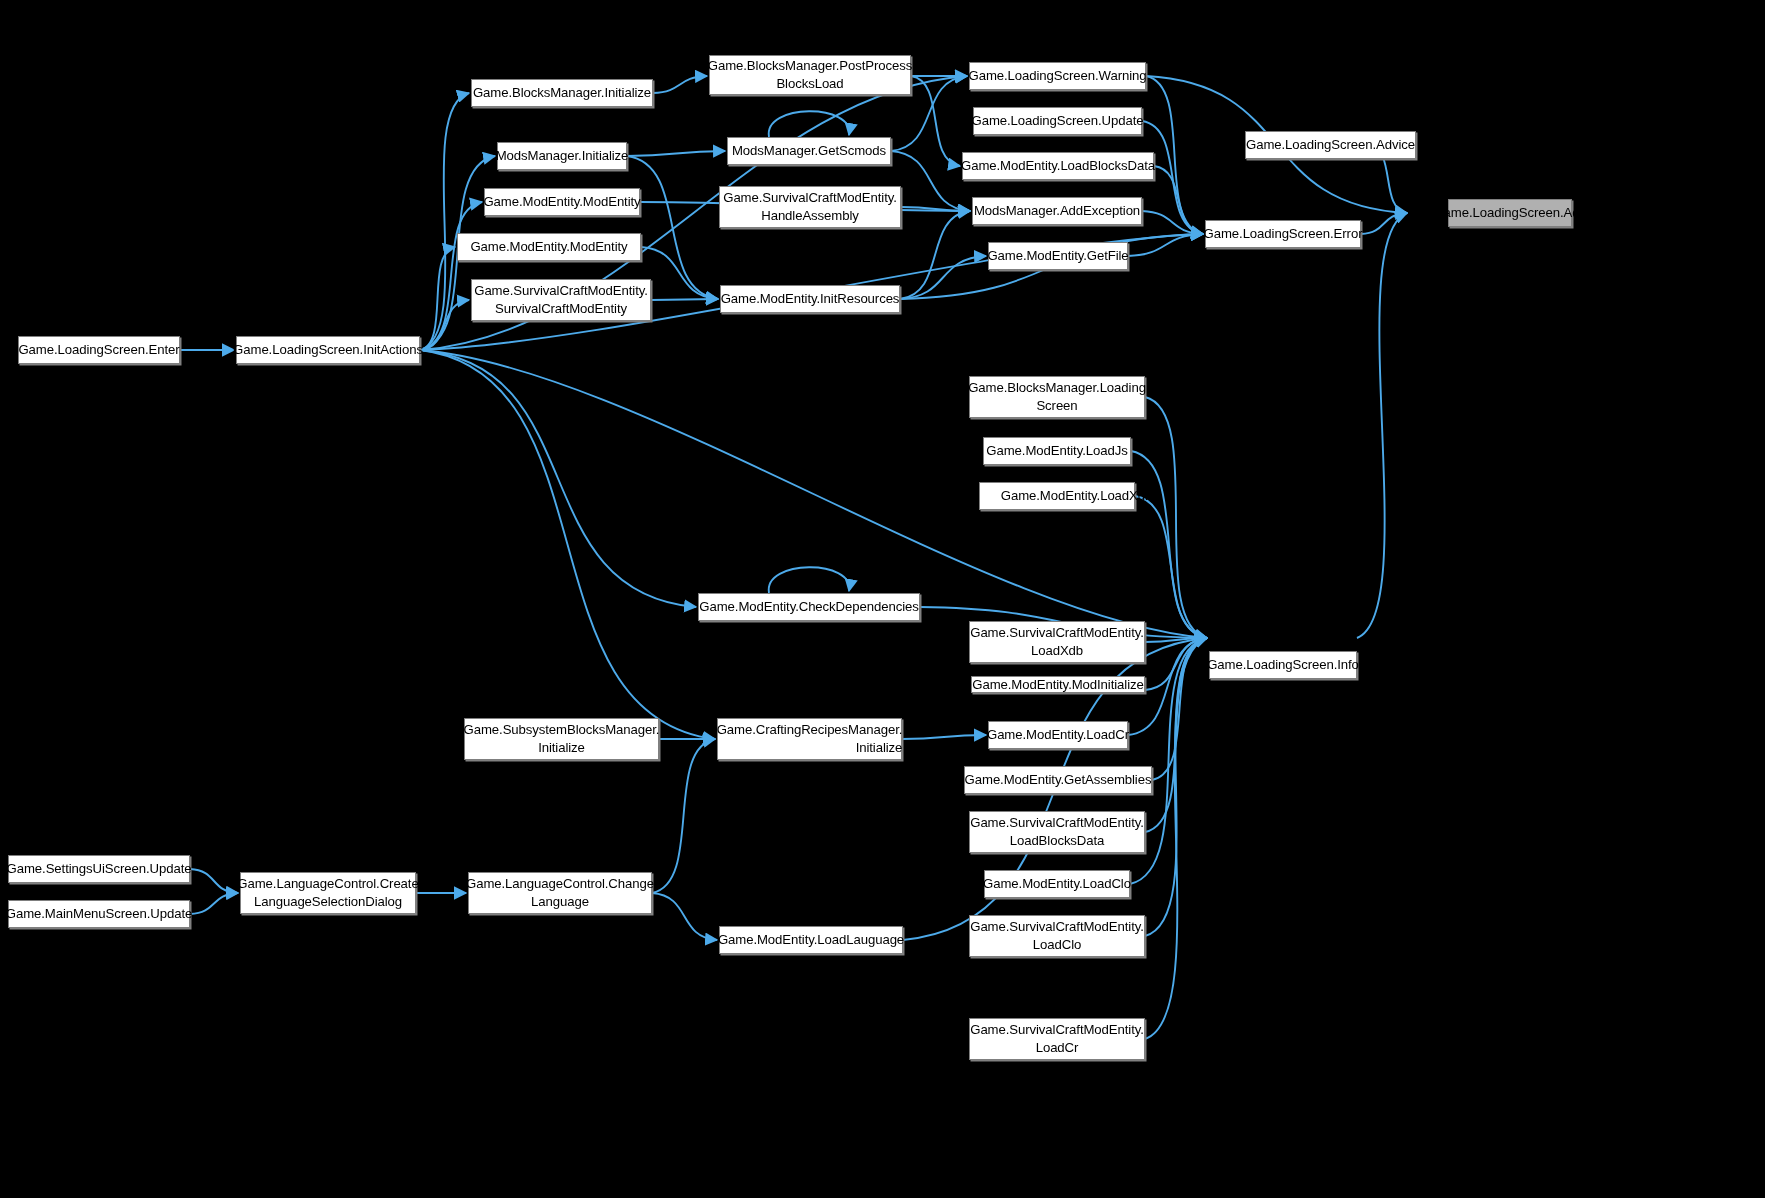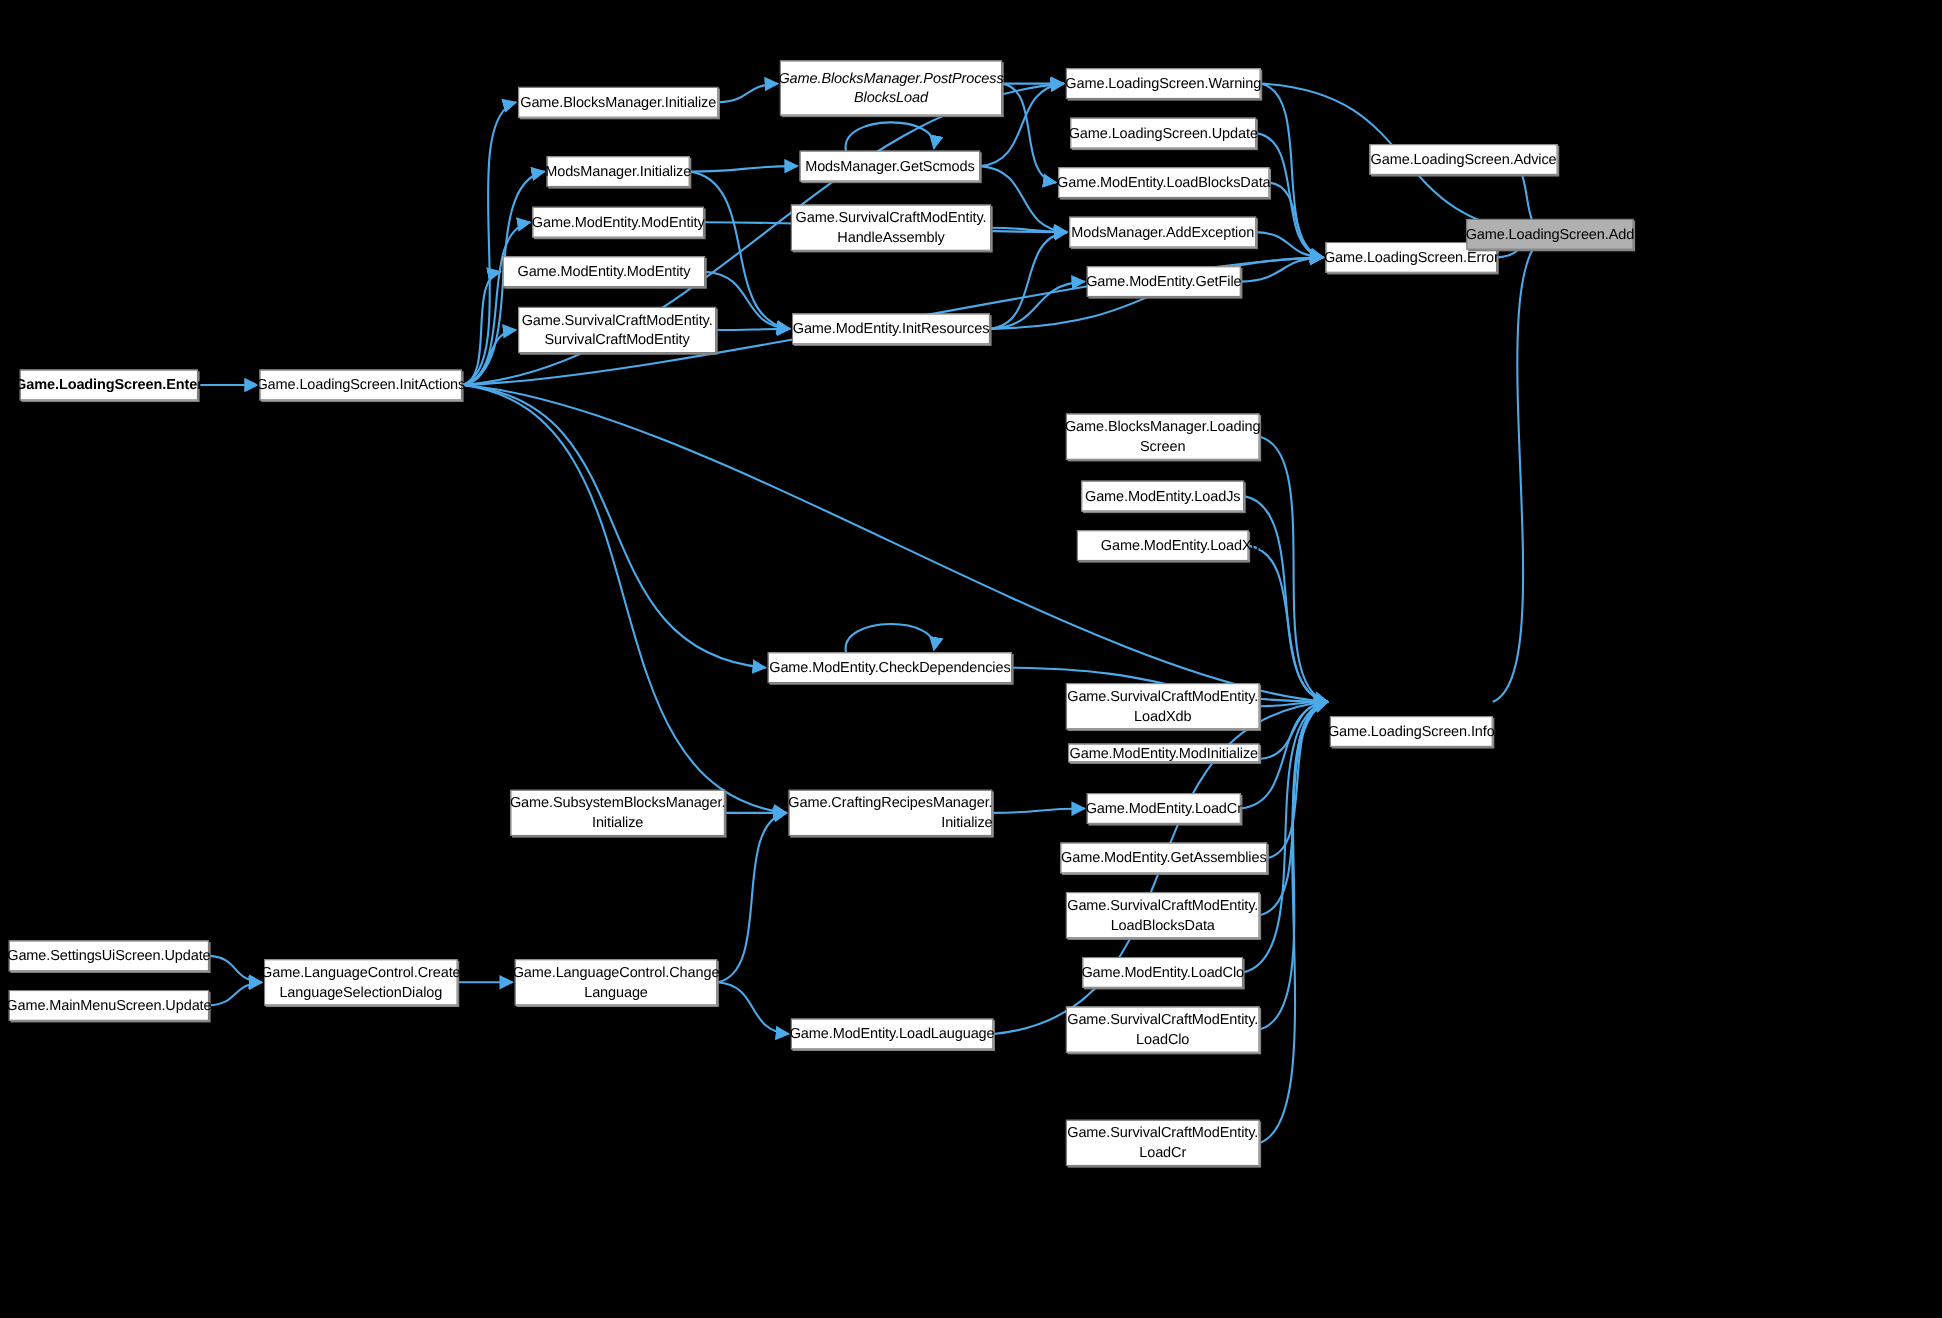--- a/index.html
+++ b/index.html
@@ -105,42 +105,42 @@
       <path d="M 1130 884 C 1199.56 869.24, 1137.44 652.76, 1207 638" fill="none" stroke="#4daaea" stroke-width="1.9" marker-end="url(#arrow)"></path>
       <path d="M 1145 936 C 1213 918.12, 1139 655.88, 1207 638" fill="none" stroke="#4daaea" stroke-width="1.9" marker-end="url(#arrow)"></path>
       <path d="M 190 869 C 217.84 870.44, 210.16 891.56, 238 893" fill="none" stroke="#4daaea" stroke-width="1.9" marker-end="url(#arrow)"></path>
       <path d="M 190 914 C 217.48 912.74, 210.52 894.26, 238 893" fill="none" stroke="#4daaea" stroke-width="1.9" marker-end="url(#arrow)"></path>
       <path d="M 416 893 C 442 893, 440 893, 466 893" fill="none" stroke="#4daaea" stroke-width="1.9" marker-end="url(#arrow)"></path>
       <path d="M 652 893 C 703.24 883.76, 663.76 748.24, 715 739" fill="none" stroke="#4daaea" stroke-width="1.9" marker-end="url(#arrow)"></path>
       <path d="M 652 893 C 691.44 895.82, 677.56 937.18, 717 940" fill="none" stroke="#4daaea" stroke-width="1.9" marker-end="url(#arrow)"></path>
       <path d="M 903 940 C 1097.32 921.88, 1012.68 656.12, 1207 638" fill="none" stroke="#4daaea" stroke-width="1.9" marker-end="url(#arrow)"></path>
       <path d="M 1145 1039 C 1217.24 1014.94, 1134.76 662.06, 1207 638" fill="none" stroke="#4daaea" stroke-width="1.9" marker-end="url(#arrow)"></path>
     </svg>
-<div class="node" style="left: 18px; top: 336px; width: 162px; height: 28px; font-weight: bold;">Game.LoadingScreen.Enter</div>
+<div class="node" style="left: 18px; top: 336px; width: 162px; height: 28px;">Game.LoadingScreen.Enter</div>
     <div class="node" style="left: 236px; top: 336px; width: 184px; height: 28px;">Game.LoadingScreen.InitActions</div>
     <div class="node" style="left: 471px; top: 79px; width: 182px; height: 28px;">Game.BlocksManager.Initialize</div>
     <div class="node" style="left: 497px; top: 142px; width: 130px; height: 28px;">ModsManager.Initialize</div>
     <div class="node" style="left: 484px; top: 188px; width: 156px; height: 28px;">Game.ModEntity.ModEntity</div>
     <div class="node" style="left: 457px; top: 233px; width: 184px; height: 28px;">Game.ModEntity.ModEntity</div>
     <div class="node" style="left: 471px; top: 279px; width: 180px; height: 42px;">Game.SurvivalCraftModEntity.
 SurvivalCraftModEntity</div>
-    <div class="node" style="left: 709px; top: 55px; width: 202px; height: 50px; font-style: italic;">Game.BlocksManager.PostProcess
+    <div class="node" style="left: 709px; top: 55px; width: 202px; height: 40px;">Game.BlocksManager.PostProcess
 BlocksLoad</div>
     <div class="node" style="left: 727px; top: 137px; width: 164px; height: 28px;">ModsManager.GetScmods</div>
     <div class="node" style="left: 719px; top: 186px; width: 182px; height: 42px;">Game.SurvivalCraftModEntity.
 HandleAssembly</div>
     <div class="node" style="left: 720px; top: 285px; width: 180px; height: 28px;">Game.ModEntity.InitResources</div>
     <div class="node" style="left: 969px; top: 62px; width: 177px; height: 28px;">Game.LoadingScreen.Warning</div>
     <div class="node" style="left: 973px; top: 107px; width: 169px; height: 28px;">Game.LoadingScreen.Update</div>
     <div class="node" style="left: 962px; top: 152px; width: 192px; height: 28px;">Game.ModEntity.LoadBlocksData</div>
     <div class="node" style="left: 972px; top: 197px; width: 170px; height: 28px;">ModsManager.AddException</div>
     <div class="node" style="left: 988px; top: 242px; width: 140px; height: 28px;">Game.ModEntity.GetFile</div>
     <div class="node" style="left: 1198px; top: 131px; width: 171px; height: 28px; margin-left: 47px;">Game.LoadingScreen.Advice</div>
     <div class="node" style="left: 1205px; top: 220px; width: 156px; height: 28px;">Game.LoadingScreen.Error</div>
-    <div class="node highlight" style="left: 1333px; top: 199px; width: 152px; height: 28px; text-align: right;">Game.LoadingScreen.Add</div>
+    <div class="node highlight" style="left: 1448px; top: 199px; width: 124px; height: 28px; text-align: right;">Game.LoadingScreen.Add</div>
     <div class="node" style="left: 969px; top: 376px; width: 176px; height: 42px;">Game.BlocksManager.Loading
 Screen</div>
     <div class="node" style="left: 983px; top: 437px; width: 148px; height: 28px;">Game.ModEntity.LoadJs</div>
     <div class="node" style="left: 979px; top: 482px; width: 156px; height: 28px; padding-left: 43px;">Game.ModEntity.LoadXdb</div>
     <div class="node" style="left: 698px; top: 593px; width: 222px; height: 28px;">Game.ModEntity.CheckDependencies</div>
     <div class="node" style="left: 969px; top: 621px; width: 176px; height: 42px;">Game.SurvivalCraftModEntity.
 LoadXdb</div>
     <div class="node" style="left: 1209px; top: 624px; width: 148px; height: 28px; margin-top: 27px;">Game.LoadingScreen.Info</div>
     <div class="node" style="left: 971px; top: 676px; width: 174px; height: 17px;">Game.ModEntity.ModInitialize</div>
     <div class="node" style="left: 464px; top: 718px; width: 195px; height: 42px;">Game.SubsystemBlocksManager.

